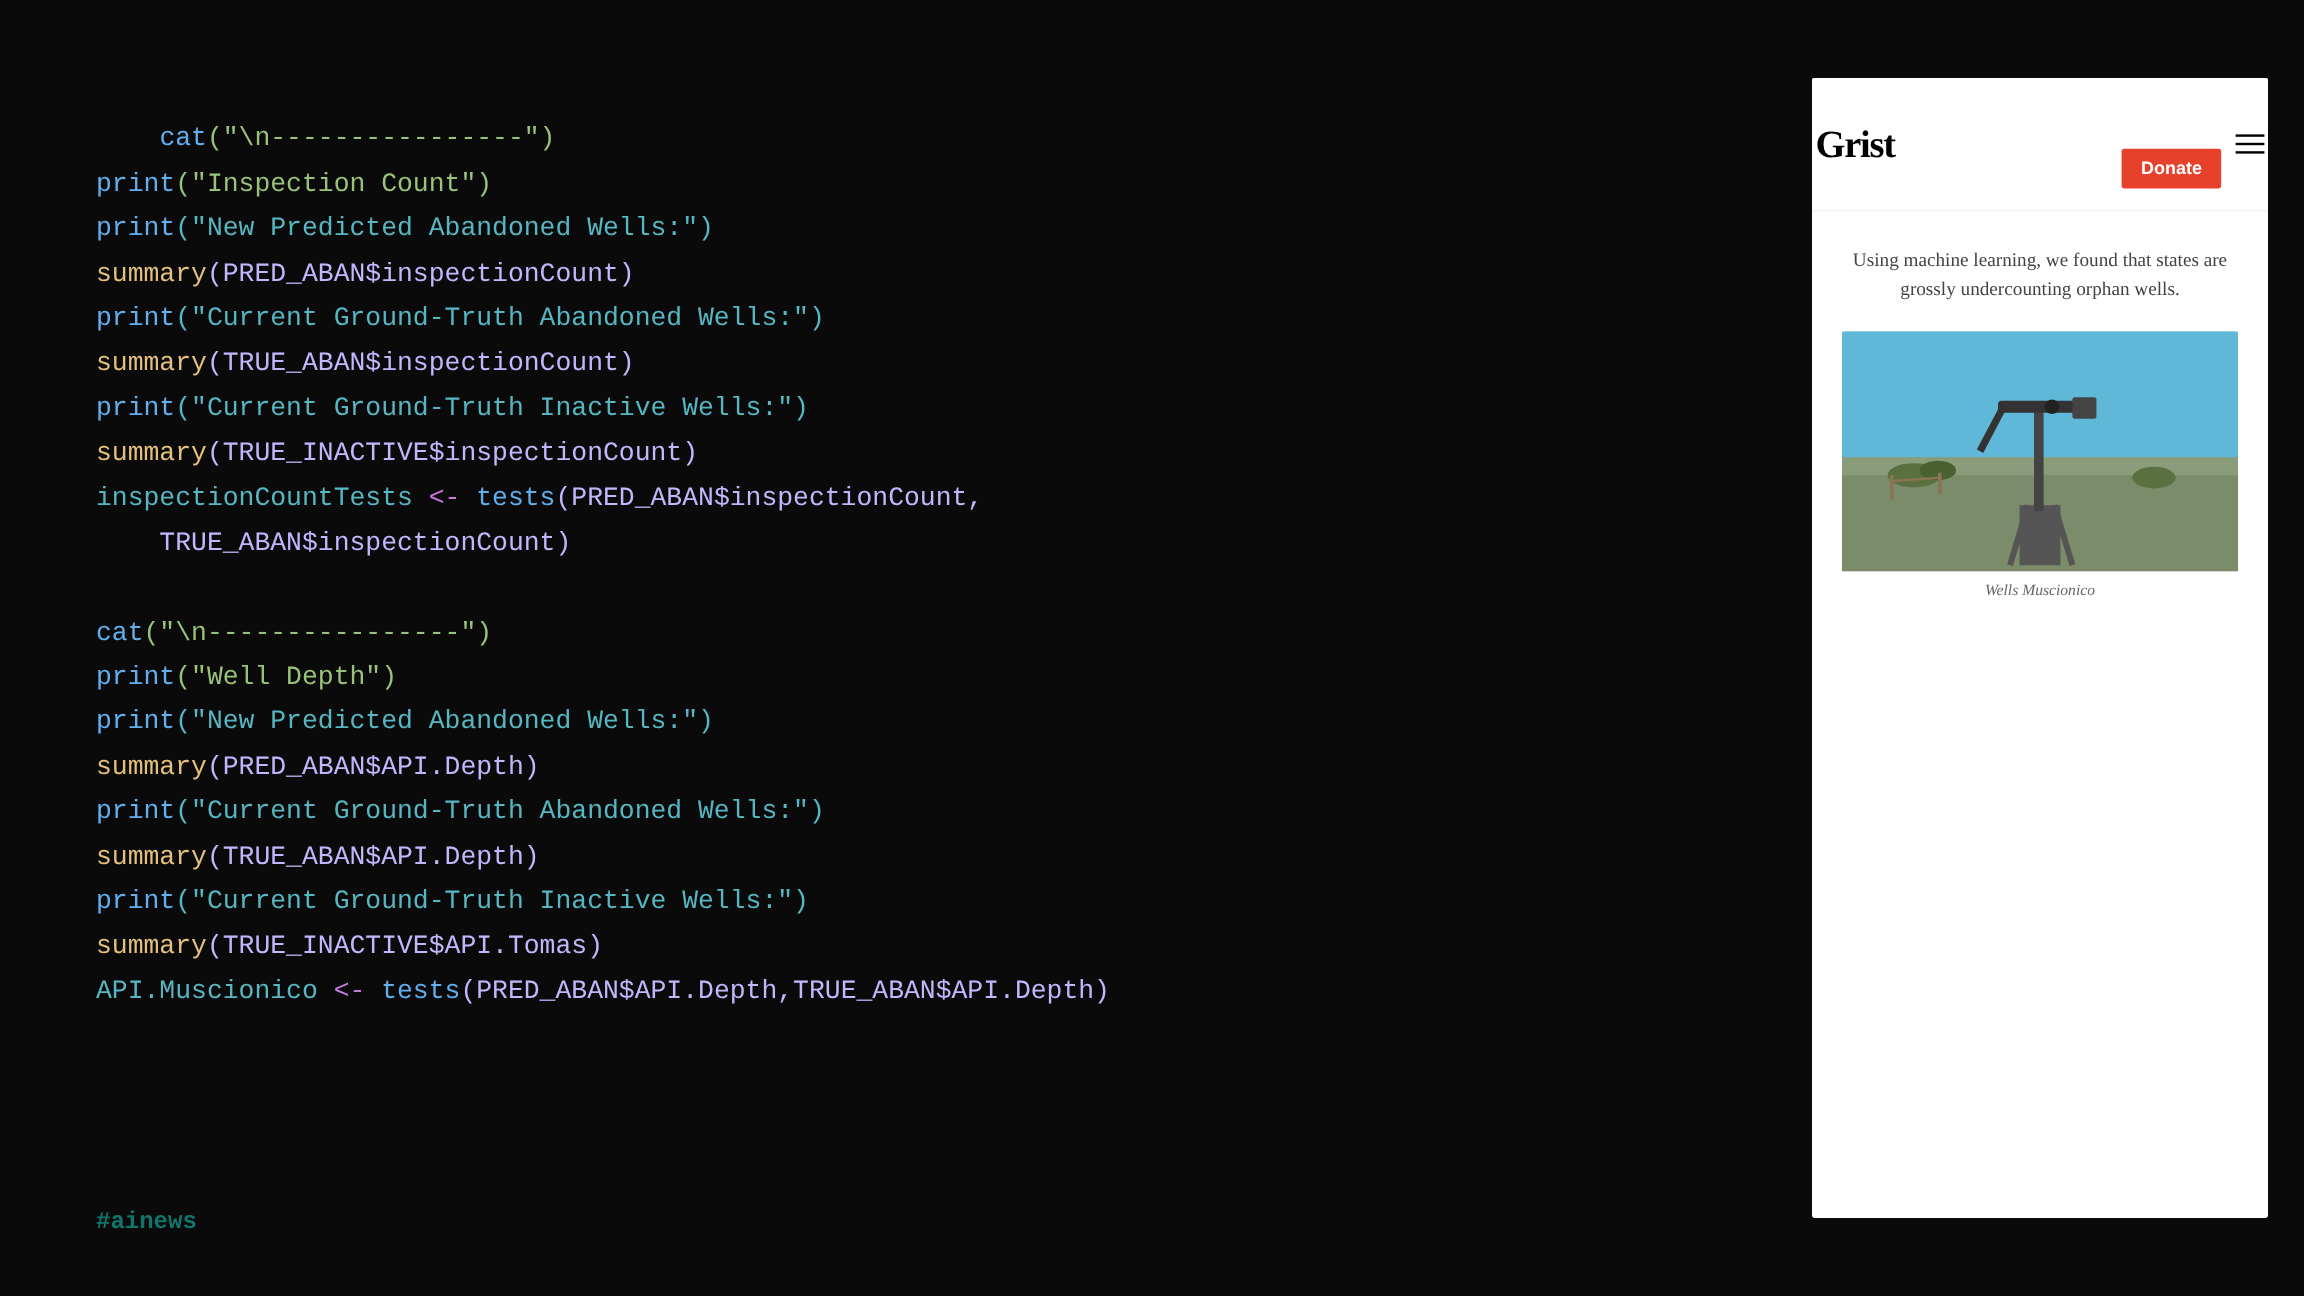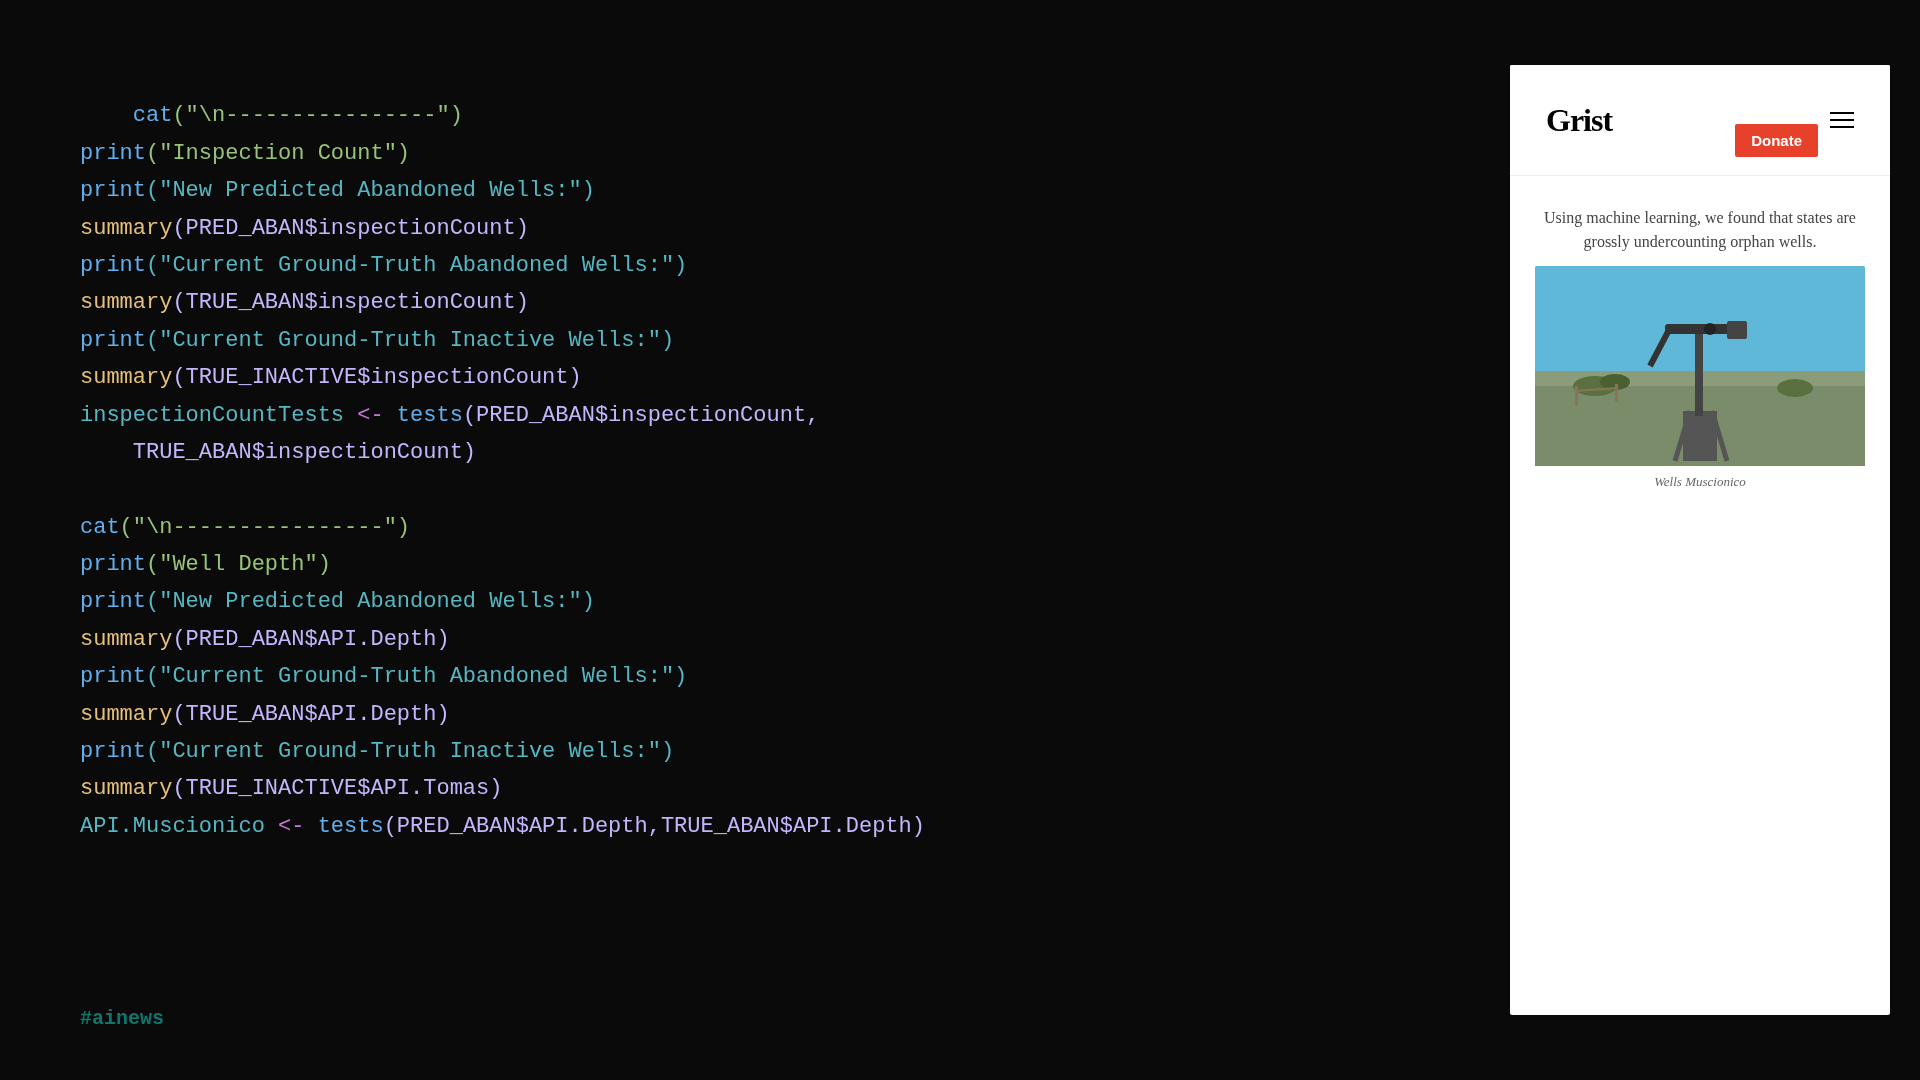--- a/index.html
+++ b/index.html
@@ -53,21 +53,21 @@
       flex-direction: column;
       overflow: hidden;
       margin: 65px 30px 65px 0;
       border-radius: 2px;
     }
 
     .grist-header {
       display: flex;
       align-items: center;
       justify-content: space-between;
-      padding: 18px 36px;
+      padding: 18px 3px;
       border-bottom: 1px solid #eee;
       background: #fff;
     }
 
     .grist-logo {
       font-family: Georgia, 'Times New Roman', serif;
       font-size: 32px;
       font-weight: bold;
       color: #000;
       letter-spacing: -1px;
@@ -120,21 +120,21 @@
       text-align: center;
       margin-bottom: 20px;
     }
 
     .article-subtitle {
       font-family: Georgia, 'Times New Roman', serif;
       font-size: 16px;
       color: #444;
       text-align: center;
       line-height: 1.5;
-      margin-bottom: 12px;
+      margin-bottom: 22px;
     }
 
     .article-image-container {
       width: 100%;
       border-radius: 2px;
       overflow: hidden;
     }
 
     .article-image {
       width: 100%;

